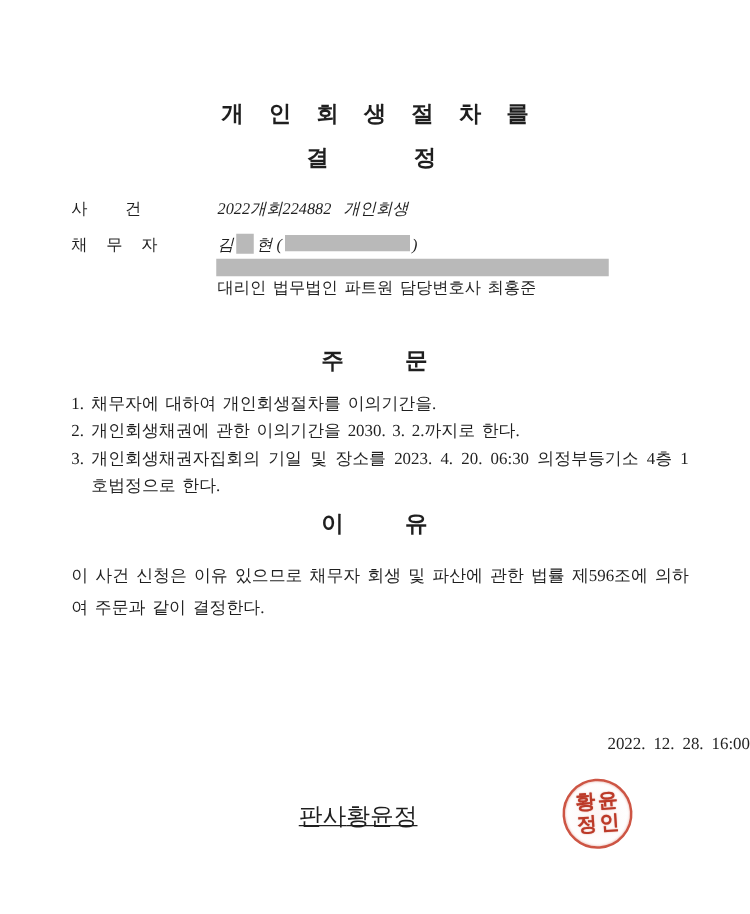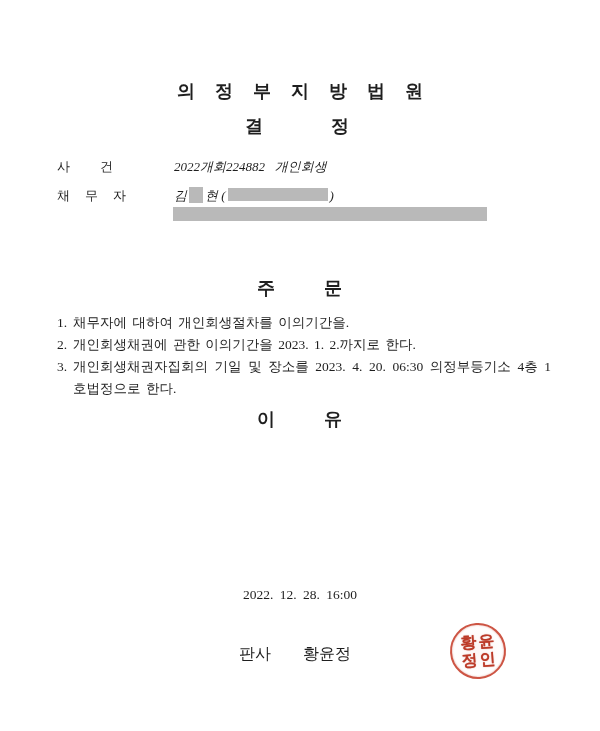--- a/index.html
+++ b/index.html
@@ -39,41 +39,41 @@
   .order-list{position:absolute;left:57px;top:312px;width:494px;font-size:13.5px;line-height:22px;}
   .order-item{display:flex;}
   .order-num{flex:0 0 16px;width:16px;}
   .order-text{flex:1;text-align:justify;word-spacing:2px;}
   
   .reason-p{
     position:absolute;left:57px;top:448px;width:494px;
     font-size:13.5px;line-height:25px;text-align:justify;word-spacing:2px;
   }
   
-  .datetime{position:absolute;top:586px;left:0;right:0;text-align:center;font-size:13.5px;line-height:18px;word-spacing:3px;}
-  .judge{position:absolute;left:239px;top:645px;display:flex;gap:32px;font-size:16px;line-height:18px;}
+  .datetime{position:absolute;top:586px;left:0;right:0;text-align:right;font-size:13.5px;line-height:18px;word-spacing:3px;}
+  .judge{position:absolute;left:239px;top:645px;display:flex;font-size:19px;line-height:18px;text-decoration:underline;}
   .seal{
     position:absolute;left:450px;top:623px;width:56px;height:56px;box-sizing:border-box;
     border:2px solid #cd5544;border-radius:50%;
     display:flex;flex-direction:column;align-items:center;justify-content:center;
     color:#bc3a28;transform:rotate(-4deg);
     box-shadow:inset 0 0 2px rgba(205,85,68,.55);
     background:radial-gradient(circle at 50% 50%, rgba(205,85,68,.06), rgba(205,85,68,0) 70%);
   }
   .seal-row{
     font-size:16px;font-weight:bold;line-height:18px;letter-spacing:2px;padding-left:2px;
     text-shadow:0 0 1px rgba(188,58,40,.65);white-space:nowrap;
   }
 </style>
 </head>
 <body>
 
 <div class="page">
 
-  <div class="court-title">의정부지방법원</div>
+  <div class="court-title">개인회생절차를</div>
 
   <div class="h-spread h-decision">
     <span>결</span>
     <span>정</span>
   </div>
 
   <div class="info-row row-case">
     <div class="row-label label-case">
       <span>사</span>
       <span>건</span>
@@ -85,46 +85,48 @@
     <div class="row-label label-debtor">
       <span>채</span>
       <span>무</span>
       <span>자</span>
     </div>
     <div class="row-value"><span>김</span><span class="redact redact-sm"></span><span>현</span> <span>(</span><span class="redact redact-md"></span><span>)</span></div>
   </div>
 
   <div class="redact-bar"></div>
 
+  <div class="attorney">대리인 법무법인 파트원 담당변호사 최홍준</div>
 
   <div class="h-spread h-order">
     <span>주</span>
     <span>문</span>
   </div>
 
   <div class="order-list">
     <div class="order-item">
       <span class="order-num">1.</span>
       <span class="order-text">채무자에 대하여 개인회생절차를 이의기간을.</span>
     </div>
     <div class="order-item">
       <span class="order-num">2.</span>
-      <span class="order-text">개인회생채권에 관한 이의기간을 2023. 1. 2.까지로 한다.</span>
+      <span class="order-text">개인회생채권에 관한 이의기간을 2030. 3. 2.까지로 한다.</span>
     </div>
     <div class="order-item">
       <span class="order-num">3.</span>
       <span class="order-text">개인회생채권자집회의 기일 및 장소를 2023. 4. 20. 06:30 의정부등기소 4층 1호법정으로 한다.</span>
     </div>
   </div>
 
   <div class="h-spread h-reason">
     <span>이</span>
     <span>유</span>
   </div>
 
+  <div class="reason-p">이 사건 신청은 이유 있으므로 채무자 회생 및 파산에 관한 법률 제596조에 의하여 주문과 같이 결정한다.</div>
 
   <div class="datetime">2022. 12. 28. 16:00</div>
 
   <div class="judge">
     <span>판사</span>
     <span>황윤정</span>
   </div>
 
   <div class="seal">
     <div class="seal-row">황윤</div>

